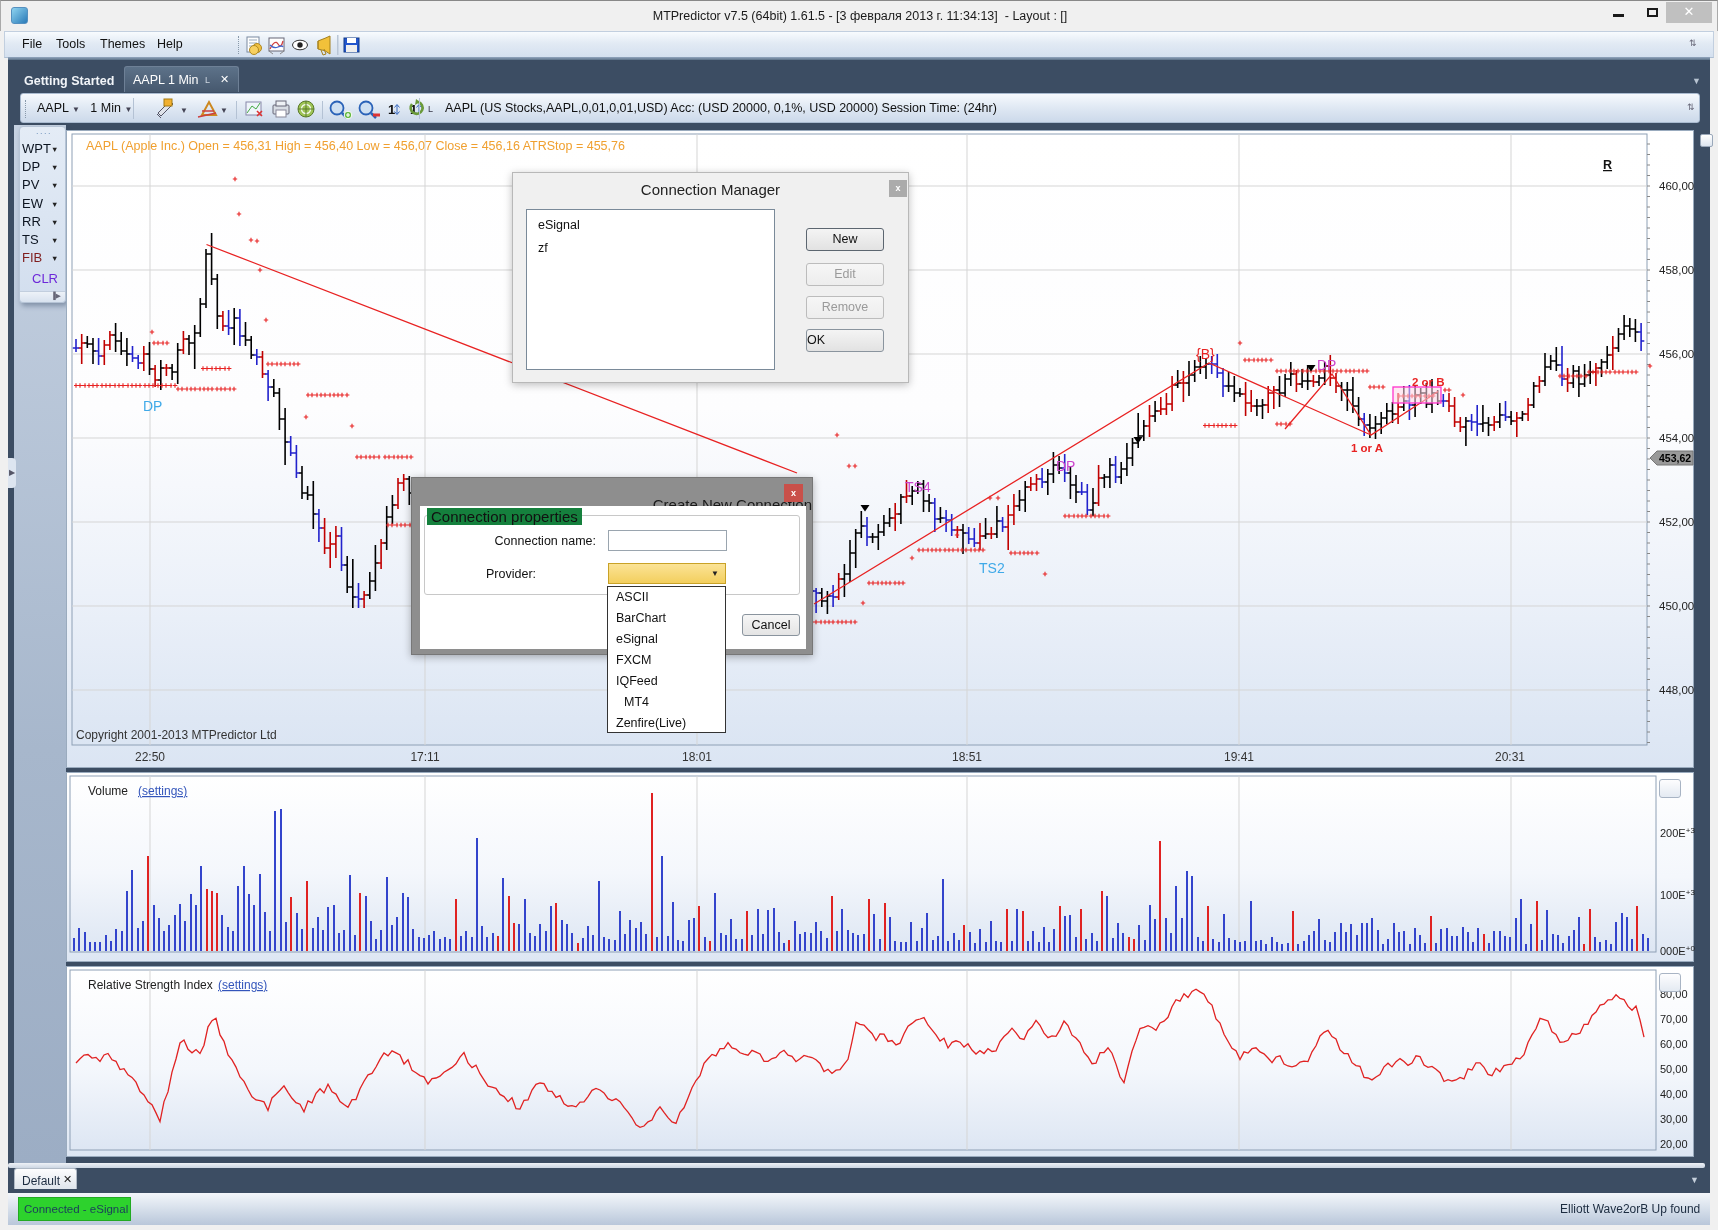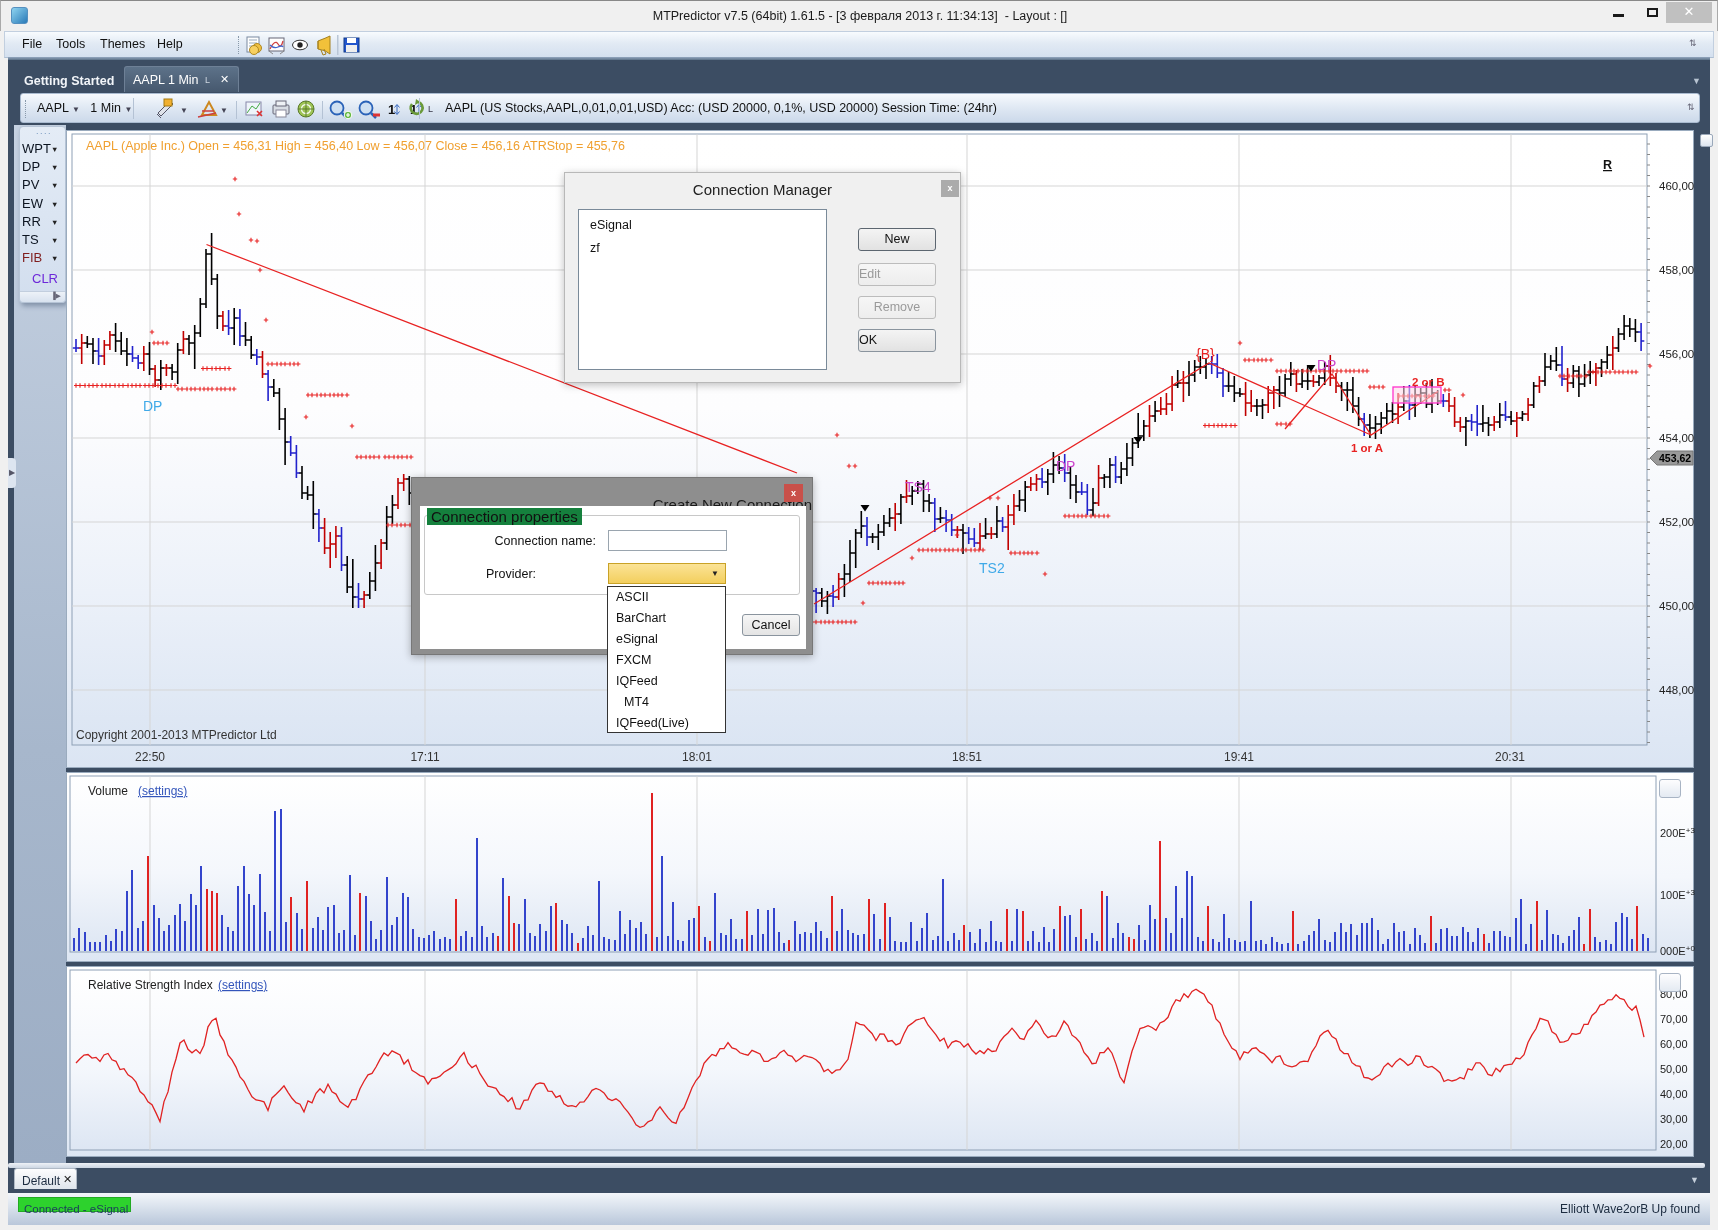--- a/index.html
+++ b/index.html
@@ -209,35 +209,35 @@
 <div class="abs" style="left:1659px;top:779px;width:22px;height:19px;background:linear-gradient(#fdfdfe,#e4eaf2);border:1px solid #a8b4c4;border-radius:3px"></div>
 <div class="abs" style="left:1659px;top:973px;width:22px;height:19px;background:linear-gradient(#fdfdfe,#e4eaf2);border:1px solid #a8b4c4;border-radius:3px"></div>
 <div class="abs" style="left:8px;top:1163px;width:1697px;height:5px;background:linear-gradient(#eef2f7,#ccd6e3);border-radius:2px"></div>
 
 <div class="abs" style="left:14px;top:1168px;width:63px;height:21px;background:linear-gradient(#fdfdfe,#dfe5ec);border:1px solid #b0bac6;border-bottom:none;border-radius:3px 3px 0 0">
  <span class="abs" style="left:7px;top:5px;font-size:12px;color:#1c2c40">Default</span>
  <span class="abs" style="left:48px;top:4px;font-size:11px;color:#222">✕</span>
 </div>
 <div class="abs" style="left:1690px;top:1175px;font-size:9px;color:#c5cfdb">▼</div>
 <div class="abs" style="left:8px;top:1193px;width:1702px;height:32px;background:linear-gradient(#f3f6fa,#dce4ee 40%,#b9c7da)">
- <div class="abs" style="left:10px;top:4px;width:113px;height:15px;background:#2dd22d;border:1px solid #22aa22">
+ <div class="abs" style="left:10px;top:4px;width:113px;height:24px;background:#2dd22d;border:1px solid #22aa22">
   <span class="abs" style="left:5px;top:5px;font-size:11.5px;color:#1c3c5c">Connected - eSignal</span>
  </div>
  <div class="abs" style="left:1552px;top:9px;font-size:12px;color:#1c2c40">Elliott Wave2orB Up found</div>
 </div>
 
-<div class="abs" style="left:564px;top:172px;width:397px;height:211px;background:#f0f0f0;border:1px solid #b8b8b8;box-shadow:0 2px 8px rgba(0,0,0,.25)">
+<div class="abs" style="left:512px;top:172px;width:397px;height:211px;background:#f0f0f0;border:1px solid #b8b8b8;box-shadow:0 2px 8px rgba(0,0,0,.25)">
  <div class="abs" style="left:0;top:8px;width:100%;text-align:center;font-size:15px;color:#222">Connection Manager</div>
  <div class="abs" style="left:376px;top:7px;width:18px;height:17px;background:#ababab;color:#fff;font-size:9px;text-align:center;line-height:17px;font-weight:bold">x</div>
  <div class="abs" style="left:13px;top:36px;width:249px;height:161px;background:#fff;border:1px solid #7a8a99">
   <div style="padding:8px 0 0 11px;font-size:12.5px;color:#111">eSignal</div>
   <div style="padding:9px 0 0 11px;font-size:12.5px;color:#111">zf</div>
  </div>
  <div class="abs" style="left:293px;top:55px;width:78px;height:23px;background:linear-gradient(#f4f4f4,#e2e2e2);border:1px solid #5c6670;border-radius:3px;text-align:center;font-size:12.5px;line-height:21px;color:#111">New</div>
- <div class="abs" style="left:293px;top:90px;width:78px;height:23px;background:linear-gradient(#f6f6f6,#ededed);border:1px solid #bcbcbc;border-radius:3px;text-align:left;font-size:12.5px;line-height:21px;color:#9a9a9a">Edit</div>
+ <div class="abs" style="left:293px;top:90px;width:78px;height:23px;background:linear-gradient(#f6f6f6,#ededed);border:1px solid #bcbcbc;border-radius:3px;text-align:center;font-size:12.5px;line-height:21px;color:#9a9a9a">Edit</div>
  <div class="abs" style="left:293px;top:123px;width:78px;height:23px;background:linear-gradient(#f6f6f6,#ededed);border:1px solid #bcbcbc;border-radius:3px;text-align:center;font-size:12.5px;line-height:21px;color:#9a9a9a">Remove</div>
  <div class="abs" style="left:293px;top:156px;width:78px;height:23px;background:linear-gradient(#f4f4f4,#e2e2e2);border:1px solid #8a949e;border-radius:3px;font-size:12.5px;line-height:21px;color:#111">OK</div>
 </div>
 
 <div class="abs" style="left:411px;top:477px;width:402px;height:178px;background:#8e8e8e;border:1px solid #777;box-shadow:0 2px 8px rgba(0,0,0,.3)">
  <div class="abs" style="left:0;top:18px;width:100%;text-align:right;font-size:15px;color:#1a1a1a">Create New Connection</div>
  <div class="abs" style="left:372px;top:6px;width:19px;height:18px;background:#c9504a;color:#fff;font-size:9px;text-align:center;line-height:18px;font-weight:bold">x</div>
  <div class="abs" style="left:8px;top:28px;width:386px;height:143px;background:#fff">
   <div class="abs" style="left:4px;top:9px;width:376px;height:80px;border:1px solid #c8c8c8;border-radius:3px"></div>
   <div class="abs" style="left:7px;top:2px;background:#15803d;padding:0 4px;font-size:15px;color:#111">Connection properties</div>
@@ -250,13 +250,13 @@
   <div class="abs" style="left:322px;top:108px;width:58px;height:22px;background:linear-gradient(#f6f6f6,#e4e4e4);border:1px solid #8a949e;border-radius:3px;text-align:center;font-size:12.5px;line-height:20px;color:#111">Cancel</div>
  </div>
 </div>
 <div class="abs" style="left:607px;top:586px;width:119px;height:147px;background:#fff;border:1px solid #333;font-size:12.5px;color:#111">
  <div style="padding:3px 0 0 8px;height:21px">ASCII</div>
  <div style="padding:3px 0 0 8px;height:21px">BarChart</div>
  <div style="padding:3px 0 0 8px;height:21px">eSignal</div>
  <div style="padding:3px 0 0 8px;height:21px">FXCM</div>
  <div style="padding:3px 0 0 8px;height:21px">IQFeed</div>
  <div style="padding:3px 0 0 16px;height:21px">MT4</div>
- <div style="padding:3px 0 0 8px;height:21px">IQFeed(Live)</div>
+ <div style="padding:3px 0 0 8px;height:21px">Zenfire(Live)</div>
 </div>
 </body></html>

